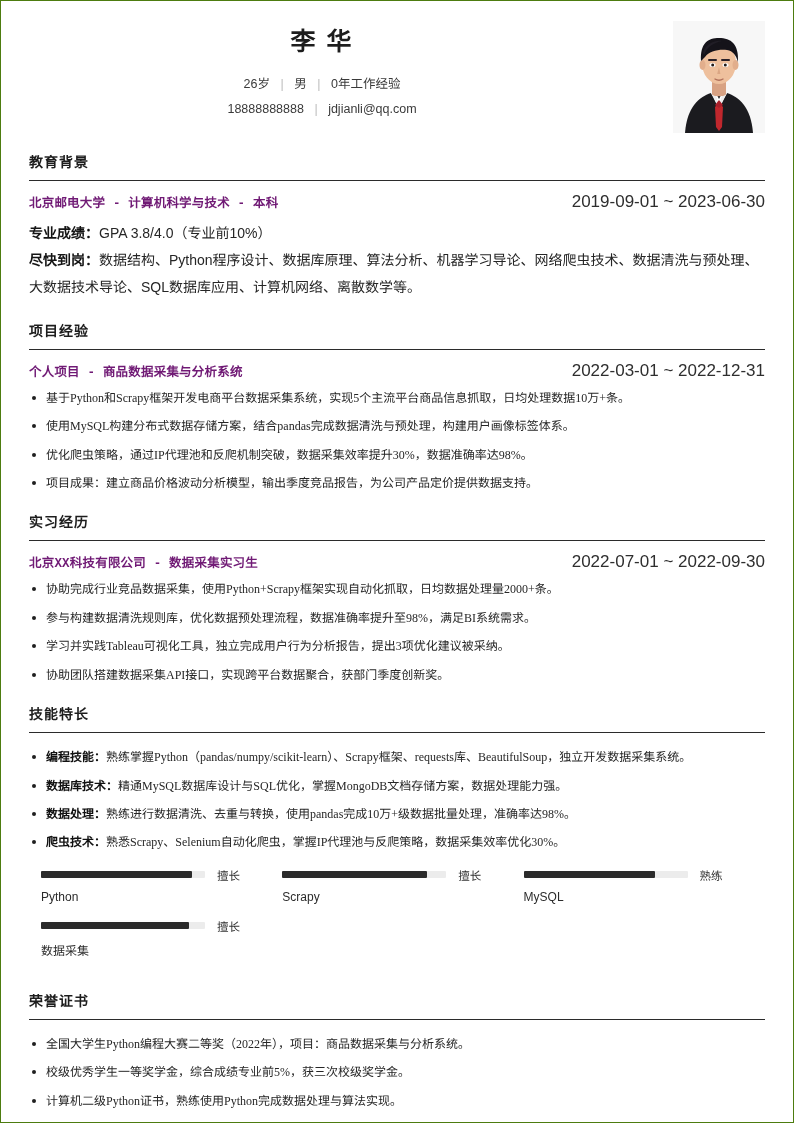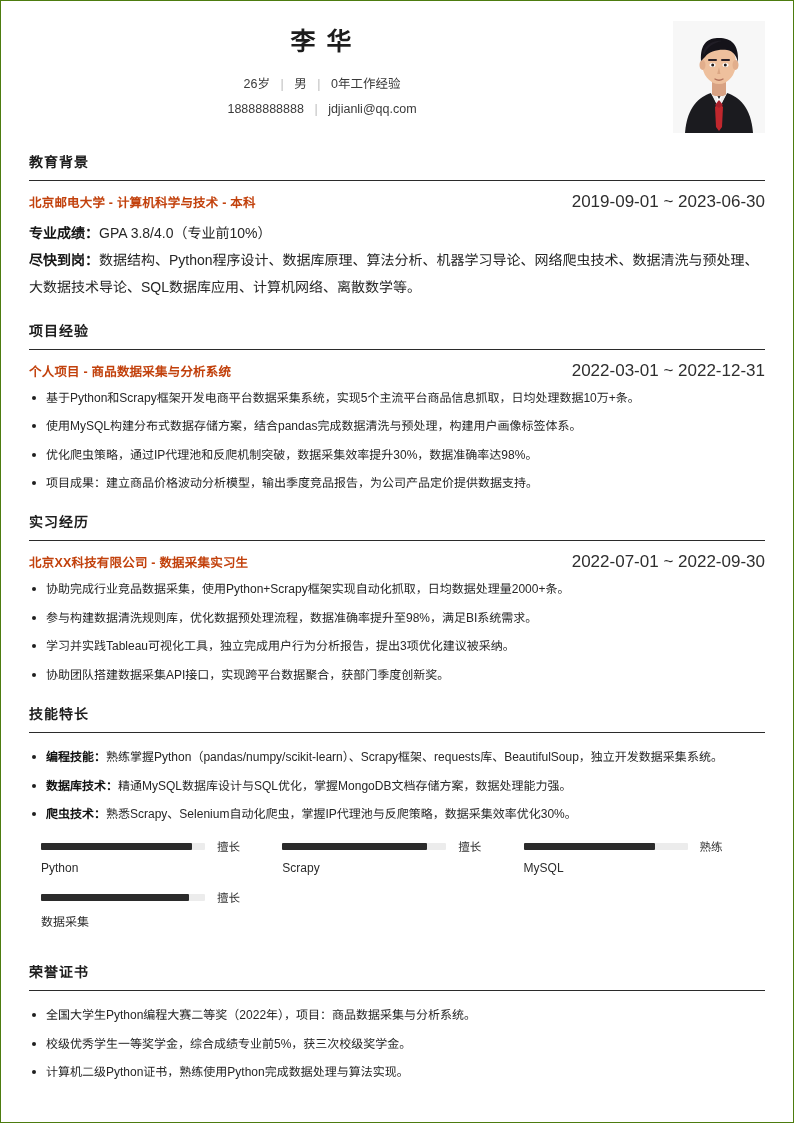--- a/index.html
+++ b/index.html
@@ -86,22 +86,23 @@
   
   .entry-head {
     display: flex;
     align-items: baseline;
     justify-content: space-between;
     margin-bottom: 8px;
   }
   .entry-title {
     font-size: 12.5px;
     font-weight: bold;
-    color: #c2410c;
+    color: #701a75;
     letter-spacing: 0.2px;
+    font-family: Liberation Mono, monospace;
   }
   .entry-date {
     font-size: 17px;
     color: #2e2e2e;
     white-space: nowrap;
     padding-left: 14px;
   }
 
   .kv-line {
     font-size: 14px;
@@ -119,20 +120,21 @@
     margin: 4px 0 0 0;
     padding: 0;
   }
   ul.bullets li {
     position: relative;
     padding-left: 17px;
     font-size: 12px;
     color: #262626;
     line-height: 1.62;
     margin-bottom: 9px;
+    font-family: Liberation Serif, serif;
   }
   ul.bullets li:last-child { margin-bottom: 2px; }
   ul.bullets li .dot {
     position: absolute;
     left: 3px;
     top: 7px;
     width: 4px;
     height: 4px;
     border-radius: 50%;
     background: #1f1f1f;
@@ -298,20 +300,21 @@
       </ul>
     </div>
   </div>
 
   <div class="section">
     <div class="section-title">技能特长</div>
     <div class="section-body">
       <ul class="bullets">
         <li><span class="dot"></span><b>编程技能：</b><span>熟练掌握Python（pandas/numpy/scikit-learn）、Scrapy框架、requests库、BeautifulSoup，独立开发数据采集系统。</span></li>
         <li><span class="dot"></span><b>数据库技术：</b><span>精通MySQL数据库设计与SQL优化，掌握MongoDB文档存储方案，数据处理能力强。</span></li>
+        <li><span class="dot"></span><b>数据处理：</b><span>熟练进行数据清洗、去重与转换，使用pandas完成10万+级数据批量处理，准确率达98%。</span></li>
         <li><span class="dot"></span><b>爬虫技术：</b><span>熟悉Scrapy、Selenium自动化爬虫，掌握IP代理池与反爬策略，数据采集效率优化30%。</span></li>
       </ul>
 
       <div class="skill-grid">
         <div class="skill-item">
           <div class="skill-bar-row">
             <div class="skill-track">
               <div class="skill-fill" style="width: 92%;"></div>
             </div>
             <div class="skill-level">擅长</div>

